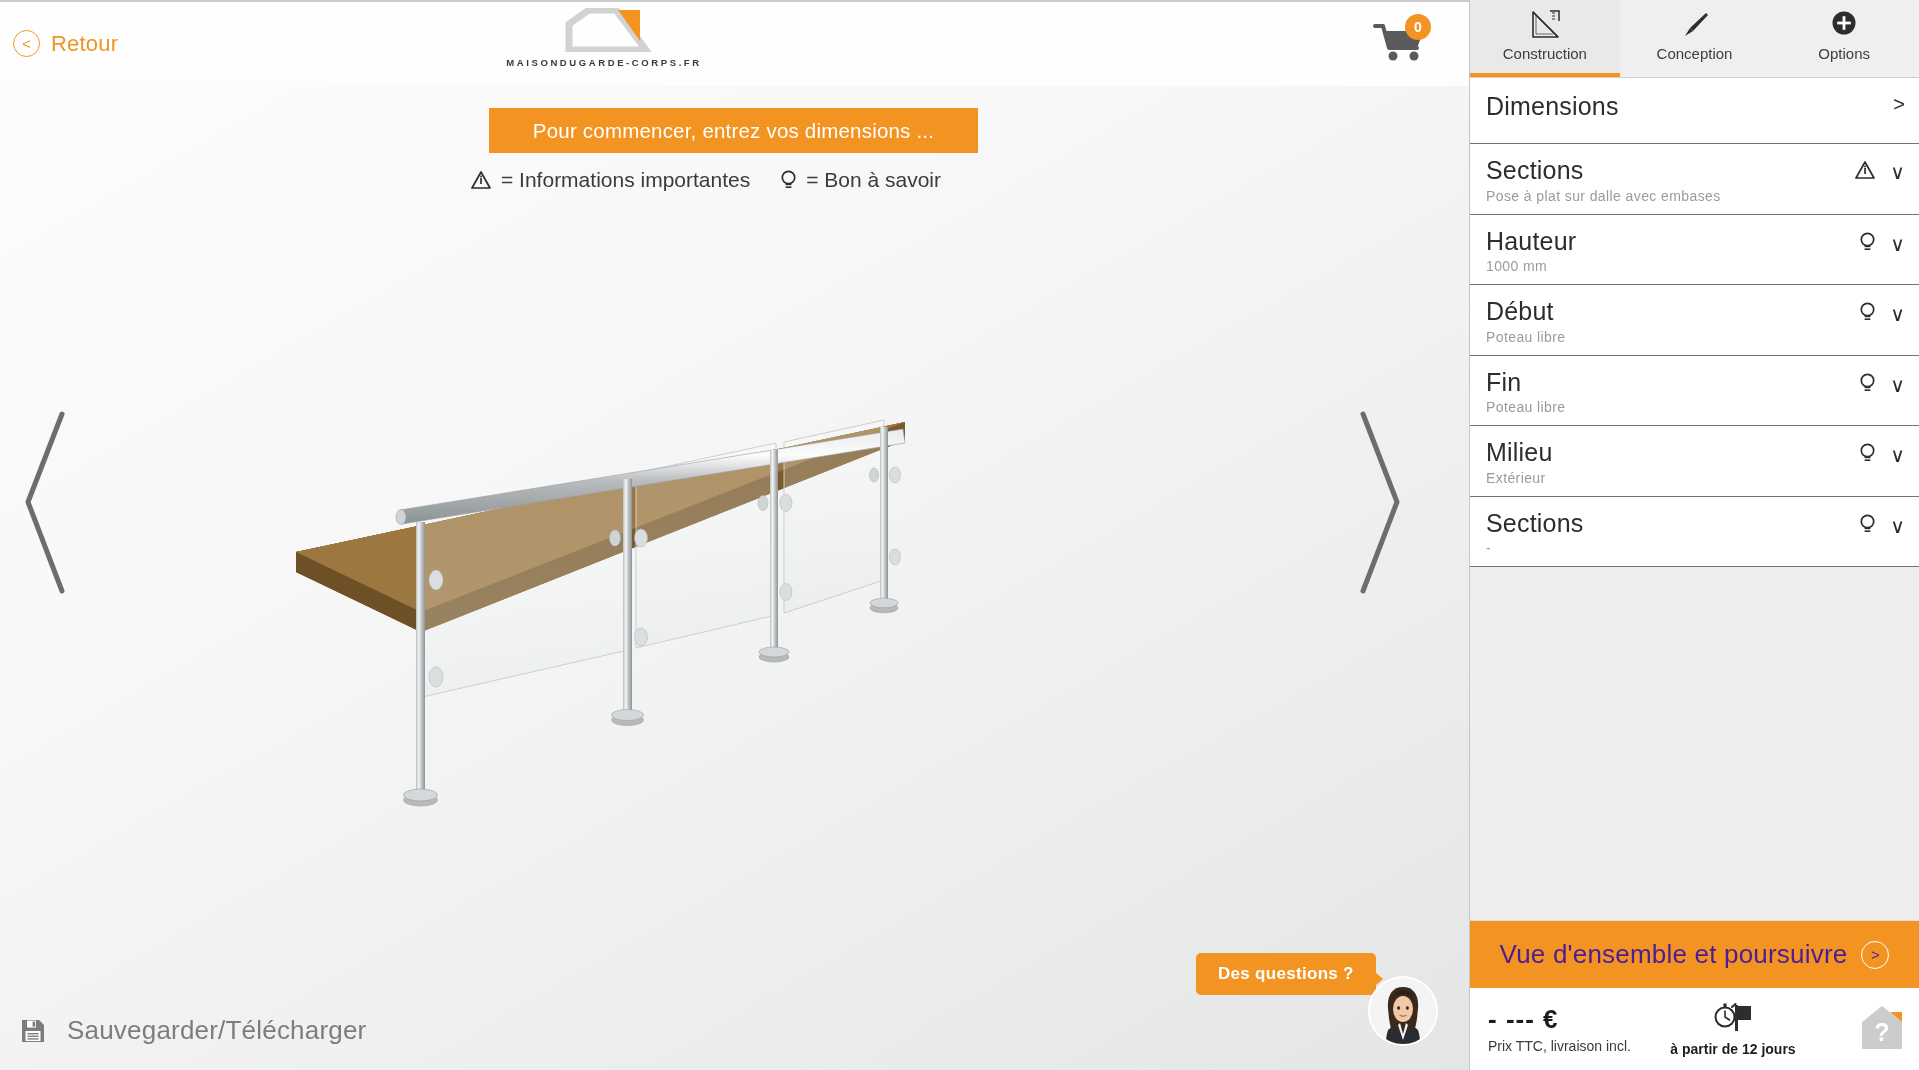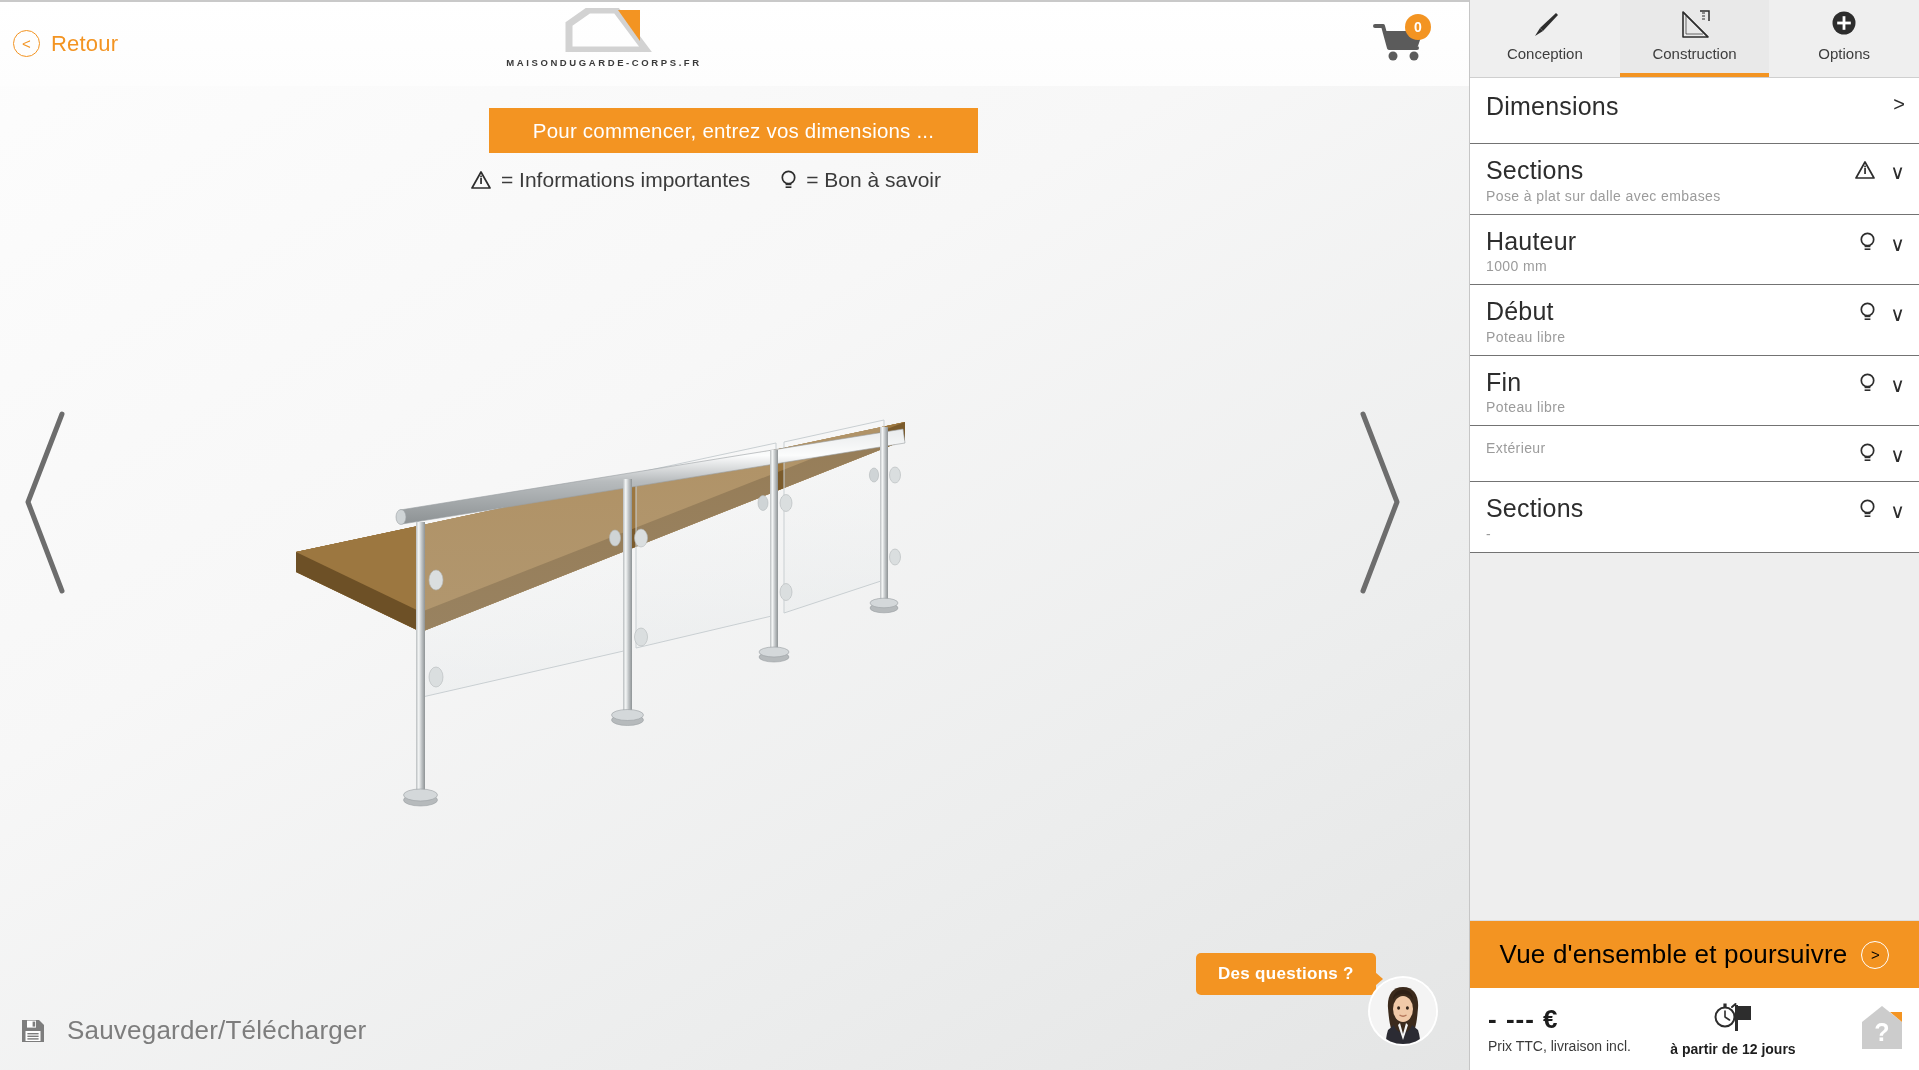--- a/index.html
+++ b/index.html
@@ -153,21 +153,21 @@
     position: absolute; right: 14px; top: 16px;
     display: flex; align-items: center; gap: 14px;
   }
   .chev { font-size: 20px; color: #2d2d2d; line-height: 1; }
   .row-first { min-height: 66px; padding-top: 14px; }
 
   .panel-filler { flex: 1 1 auto; background: #eeeeee; }
 
   .cta {
     flex: 0 0 auto;
-    background: #f39422; color: #000000;
+    background: #f39422; color: #4c1d95;
     height: 68px; display: flex; align-items: center; justify-content: center;
     gap: 14px; font-size: 26px; letter-spacing: .2px; cursor: pointer;
     border-top: 1px solid #dcdcdc;
   }
   .cta-circle {
     width: 28px; height: 28px; border-radius: 50%;
     border: 1.7px solid #fff; display:flex; align-items:center; justify-content:center;
     font-size: 15px; line-height:1;
   }
 
@@ -358,44 +358,44 @@
         <path d="M29.5 37 Q33 39.5 36.5 37" stroke="#b5765a" stroke-width="1.3" fill="none"></path>
         <path d="M24 47 C27 57 39 57 42 47 L48 52 C50 58 50 62 50 66 L16 66 C16 62 16 58 18 52 Z" fill="#2b2b33"></path>
         <path d="M30 45 L33 56 L36 45 L38 47 L33 62 L28 47 Z" fill="#f3f3f3"></path>
       </svg>
     </div>
   </div>
 
   <div class="panel">
 
     <div class="tabs">
-      <div class="tab">
-        <span class="tab-icon">
-          <svg width="34" height="32" viewBox="0 0 34 32">
-            <path d="M28 4 L12 19 L15 22 L30 6 Z" fill="#2d2d2d"></path>
-            <path d="M12 19 L7 27 L15 22 Z" fill="#2d2d2d"></path>
-          </svg>
-        </span>
-        <span class="tab-label">Conception</span>
-      </div>
       <div class="tab active">
         <span class="tab-icon">
           <svg width="34" height="32" viewBox="0 0 34 32">
             <path d="M5 3 L5 28 L30 28 Z" fill="none" stroke="#2d2d2d" stroke-width="1.6" stroke-linejoin="round"></path>
             <path d="M8 7 L8 25 L25 25" fill="none" stroke="#2d2d2d" stroke-width="1" opacity=".7"></path>
             <path d="M5 3 L30 28" stroke="#2d2d2d" stroke-width="1.3"></path>
             <path d="M22 2 L31 2 L31 12" fill="none" stroke="#2d2d2d" stroke-width="1.5"></path>
             <path d="M24 4 L27 4 M24 7 L27 7 M24 10 L27 10" stroke="#2d2d2d" stroke-width="1"></path>
           </svg>
         </span>
         <span class="tab-label">Construction</span>
       </div>
       <div class="tab">
         <span class="tab-icon">
           <svg width="34" height="32" viewBox="0 0 34 32">
+            <path d="M28 4 L12 19 L15 22 L30 6 Z" fill="#2d2d2d"></path>
+            <path d="M12 19 L7 27 L15 22 Z" fill="#2d2d2d"></path>
+          </svg>
+        </span>
+        <span class="tab-label">Conception</span>
+      </div>
+      <div class="tab">
+        <span class="tab-icon">
+          <svg width="34" height="32" viewBox="0 0 34 32">
             <circle cx="17" cy="14" r="11.5" fill="#2d2d2d"></circle>
             <rect x="15.6" y="7.2" width="2.8" height="13.6" fill="#ffffff"></rect>
             <rect x="10.2" y="12.6" width="13.6" height="2.8" fill="#ffffff"></rect>
           </svg>
         </span>
         <span class="tab-label">Options</span>
       </div>
     </div>
 
     <div class="rows">
@@ -461,20 +461,21 @@
               <circle cx="8.5" cy="8.5" r="6.2" fill="none" stroke="#2d2d2d" stroke-width="1.7"></circle>
               <rect x="5.6" y="14.6" width="5.8" height="1.6" fill="#2d2d2d"></rect>
               <rect x="5.6" y="17.4" width="5.8" height="1.6" fill="#2d2d2d"></rect>
             </svg>
           </span>
           <span class="chev">∨</span>
         </div>
       </div>
 
       <div class="row">
+        <div class="row-title">Milieu</div>
         <div class="row-sub">Extérieur</div>
         <div class="row-ctrls">
           <span>
             <svg width="17" height="22" viewBox="0 0 17 22">
               <circle cx="8.5" cy="8.5" r="6.2" fill="none" stroke="#2d2d2d" stroke-width="1.7"></circle>
               <rect x="5.6" y="14.6" width="5.8" height="1.6" fill="#2d2d2d"></rect>
               <rect x="5.6" y="17.4" width="5.8" height="1.6" fill="#2d2d2d"></rect>
             </svg>
           </span>
           <span class="chev">∨</span>

